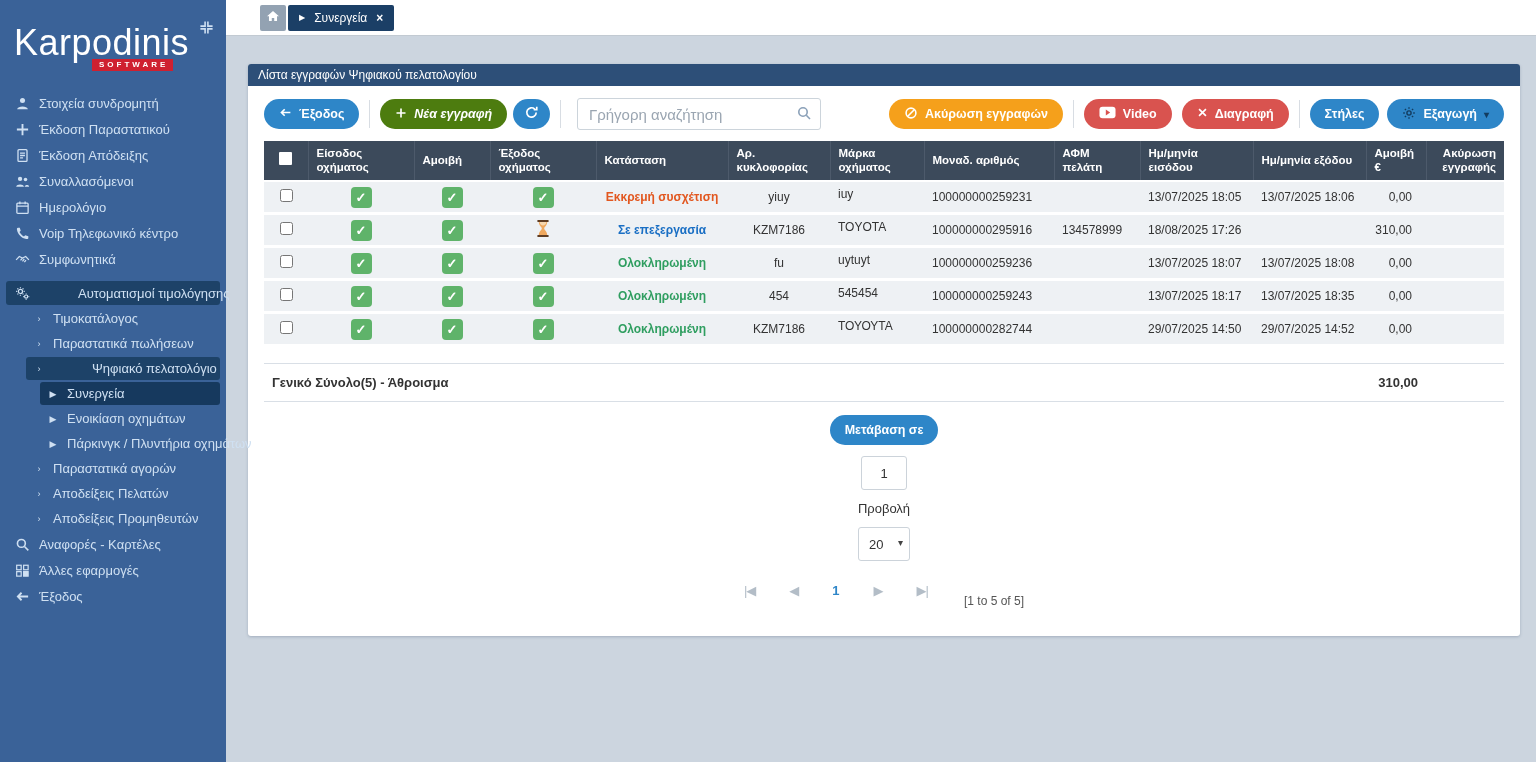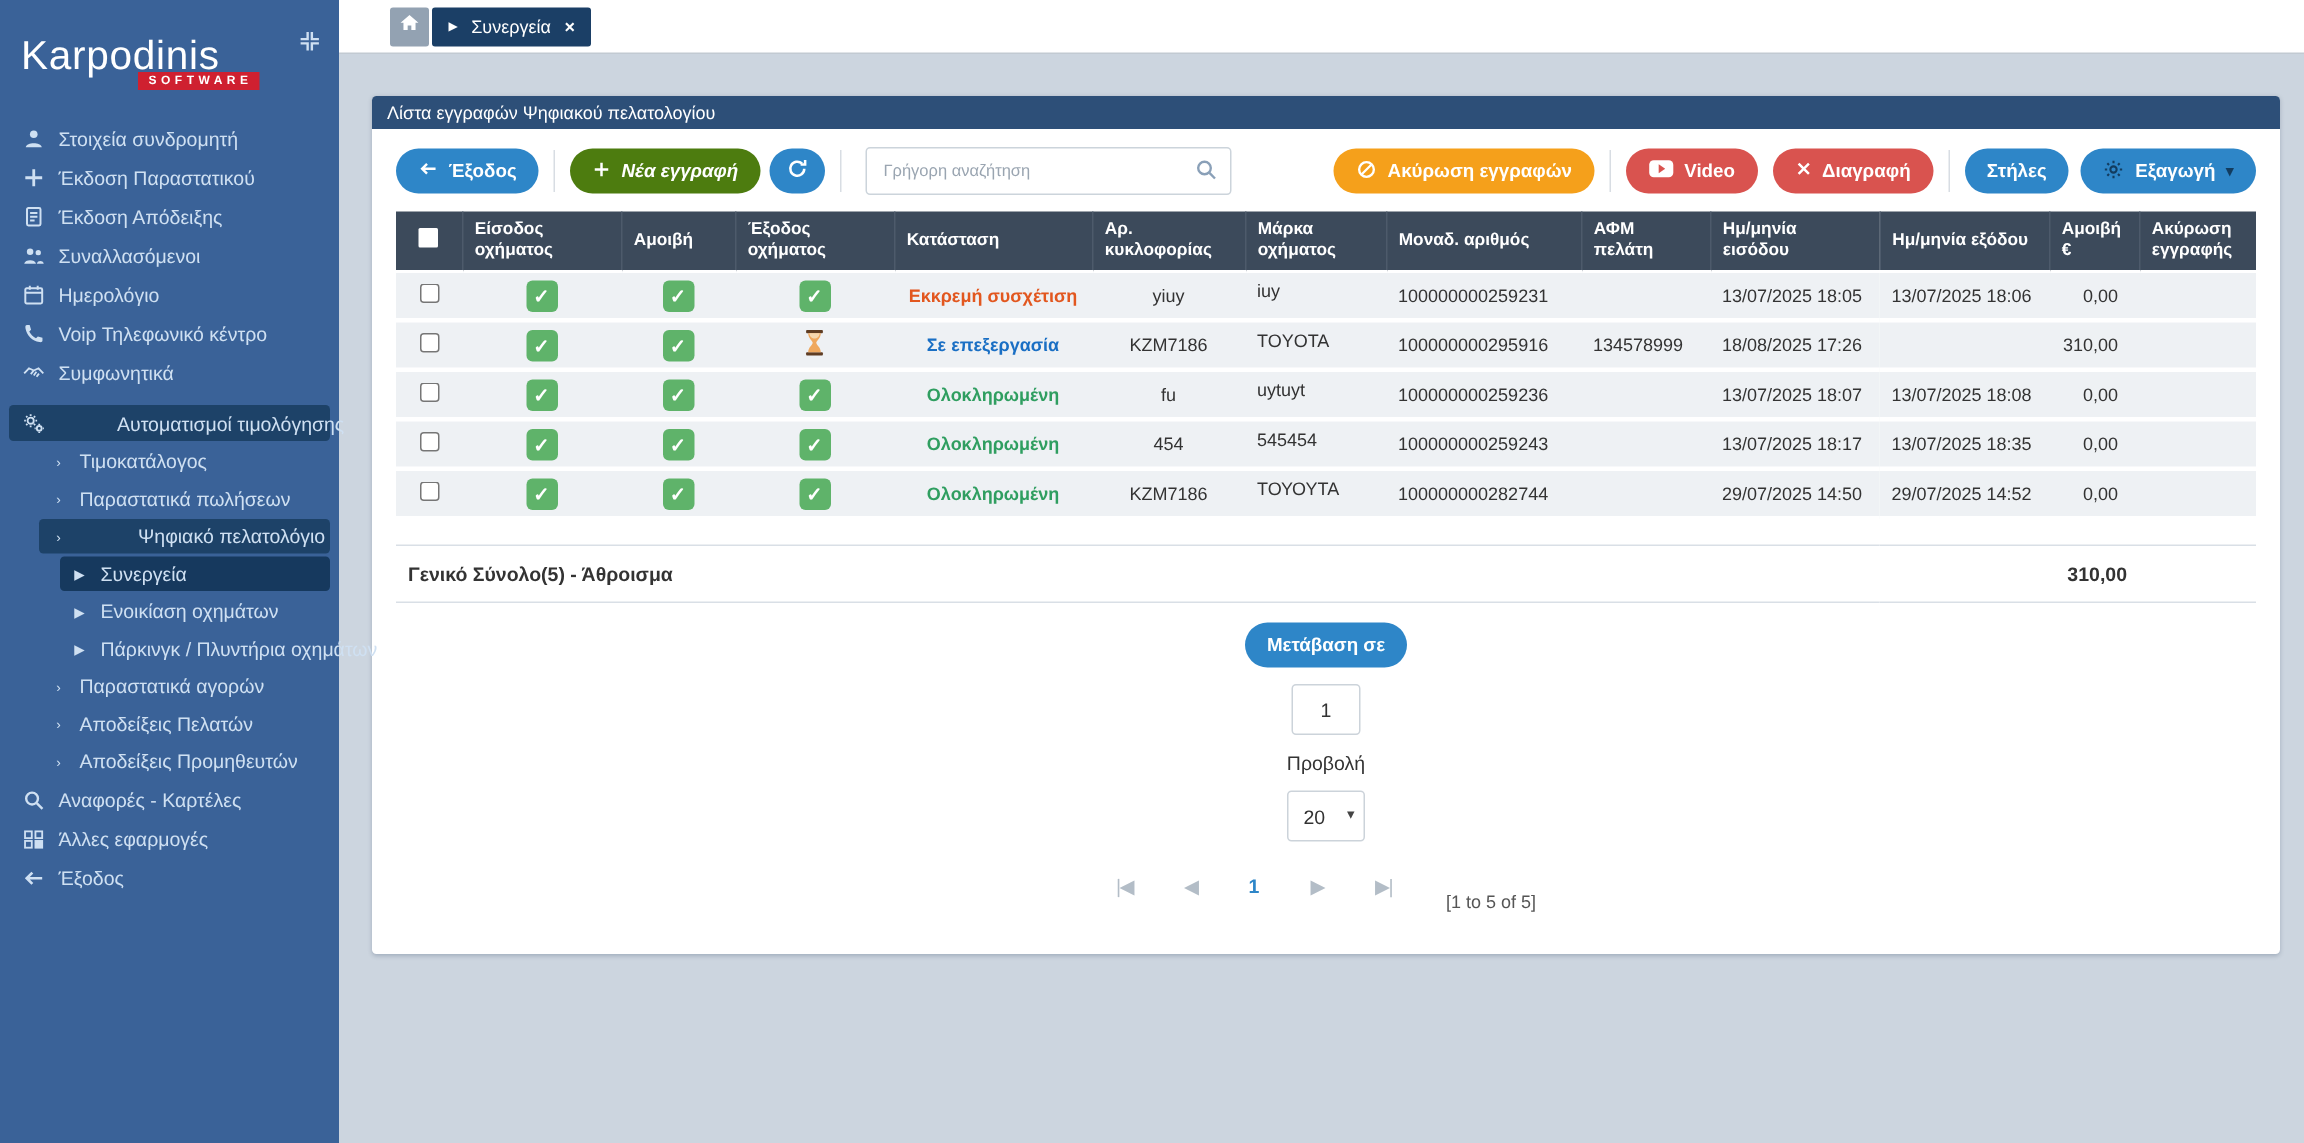--- a/index.html
+++ b/index.html
@@ -2,21 +2,21 @@
 <html><head>
 <meta charset="utf-8">
 <style>
   * { margin:0; padding:0; box-sizing:border-box; }
   html,body { width:1536px; height:762px; overflow:hidden; font-family:"Liberation Sans", sans-serif; }
   .app { width:1536px; height:762px; display:flex; background:#ccd5df; }
 
   
   .sidebar { width:226px; flex-shrink:0; background:#3a6298; color:#cfe0f2; position:relative; }
   .logo { padding:22px 14px 2px 14px; position:relative; }
-  .logo-text { font-size:27px; color:#ffffff; font-weight:400; letter-spacing:.5px; }
+  .logo-text { font-size:36px; color:#ffffff; font-weight:400; letter-spacing:.5px; }
   .logo-badge { display:block; width:max-content; margin:-5px 0 0 78px; background:#cf2030; color:#fff;
                 font-size:8px; font-weight:bold; letter-spacing:3px; padding:1px 5px 2px 7px; }
   .collapse-btn { position:absolute; top:20px; right:12px; color:#cfe0f2; cursor:pointer; }
   .nav { margin-top:18px; font-size:13px; }
   .nav-item { display:flex; align-items:center; gap:9px; padding:4px 8px; margin:2px 6px; cursor:pointer; white-space:nowrap; }
   .nav-item .nav-ico { width:16px; height:16px; display:inline-flex; align-items:center; justify-content:center; flex-shrink:0; }
   .nav-ico svg { width:15px; height:15px; }
   .nav-caret { font-size:9px; width:10px; display:inline-flex; justify-content:center; flex-shrink:0; }
   .level-sub  { margin-left:26px; }
   .level-leaf { margin-left:40px; }
@@ -42,32 +42,32 @@
          display:inline-flex; align-items:center; gap:7px; cursor:pointer; font-family:inherit; white-space:nowrap; }
   .btn svg { flex-shrink:0; }
   .btn-blue   { background:#2e86c8; }
   .btn-green  { background:#4d7c0f;font-style:italic; }
   .btn-orange { background:#f5a01b; }
   .btn-red    { background:#d9534f; }
   .btn-round  { padding:0 11px; }
   .vsep { width:1px; height:28px; background:#d8dde3; }
   .search-wrap { position:relative; width:298px; margin-left:6px; }
   .search-wrap input { width:100%; height:32px; border:1px solid #ccd4db; border-radius:3px; padding:0 34px 0 11px;
-                       font-size:11px; color:#333; font-family:inherit; outline:none; }
+                       font-size:15px; color:#333; font-family:inherit; outline:none; }
   .search-wrap input::placeholder { color:#9aa5b1; }
   .search-ico { position:absolute; right:9px; top:7px; color:#8aa0b8; }
   .sp1 { width:58px; } .sp-auto { margin-left:auto; }
   .dark-ink { color:rgba(10,35,60,.75); }
 
   
   .tbl-wrap { padding:0 16px; }
   table { width:100%; border-collapse:collapse; table-layout:fixed; }
   thead th { background:#3c4a5b; color:#fff; font-size:11.5px; font-weight:bold; text-align:left;
              padding:5px 8px; line-height:1.25; border-right:1px solid #4d5a6b; border-bottom:2px solid #fff; vertical-align:middle; }
-  thead th:last-child { border-right:none; }
+  thead th:last-child { border-right:none;text-align:right; }
   th.c-sel { text-align:center; }
   .selall { display:inline-block; width:13px; height:13px; background:#fff; border-radius:1px; cursor:pointer; }
   tbody td { background:#eef1f4; font-size:12px; color:#333; padding:4px 8px; height:33px;
              border-bottom:3px solid #fff; vertical-align:middle; }
   td.c-sel, td.c-entry, td.c-fee, td.c-exit, td.c-status, td.c-plate { text-align:center; }
   td.c-brand { vertical-align:top; padding-top:5px; }
   td.c-feeval { text-align:right; padding-right:14px; }
   .okbox { display:inline-flex; width:21px; height:21px; background:#5fb36a; border-radius:4px; color:#fff;
            align-items:center; justify-content:center; font-size:13px; font-weight:bold; }
   .status { font-weight:bold; font-size:12px; }

